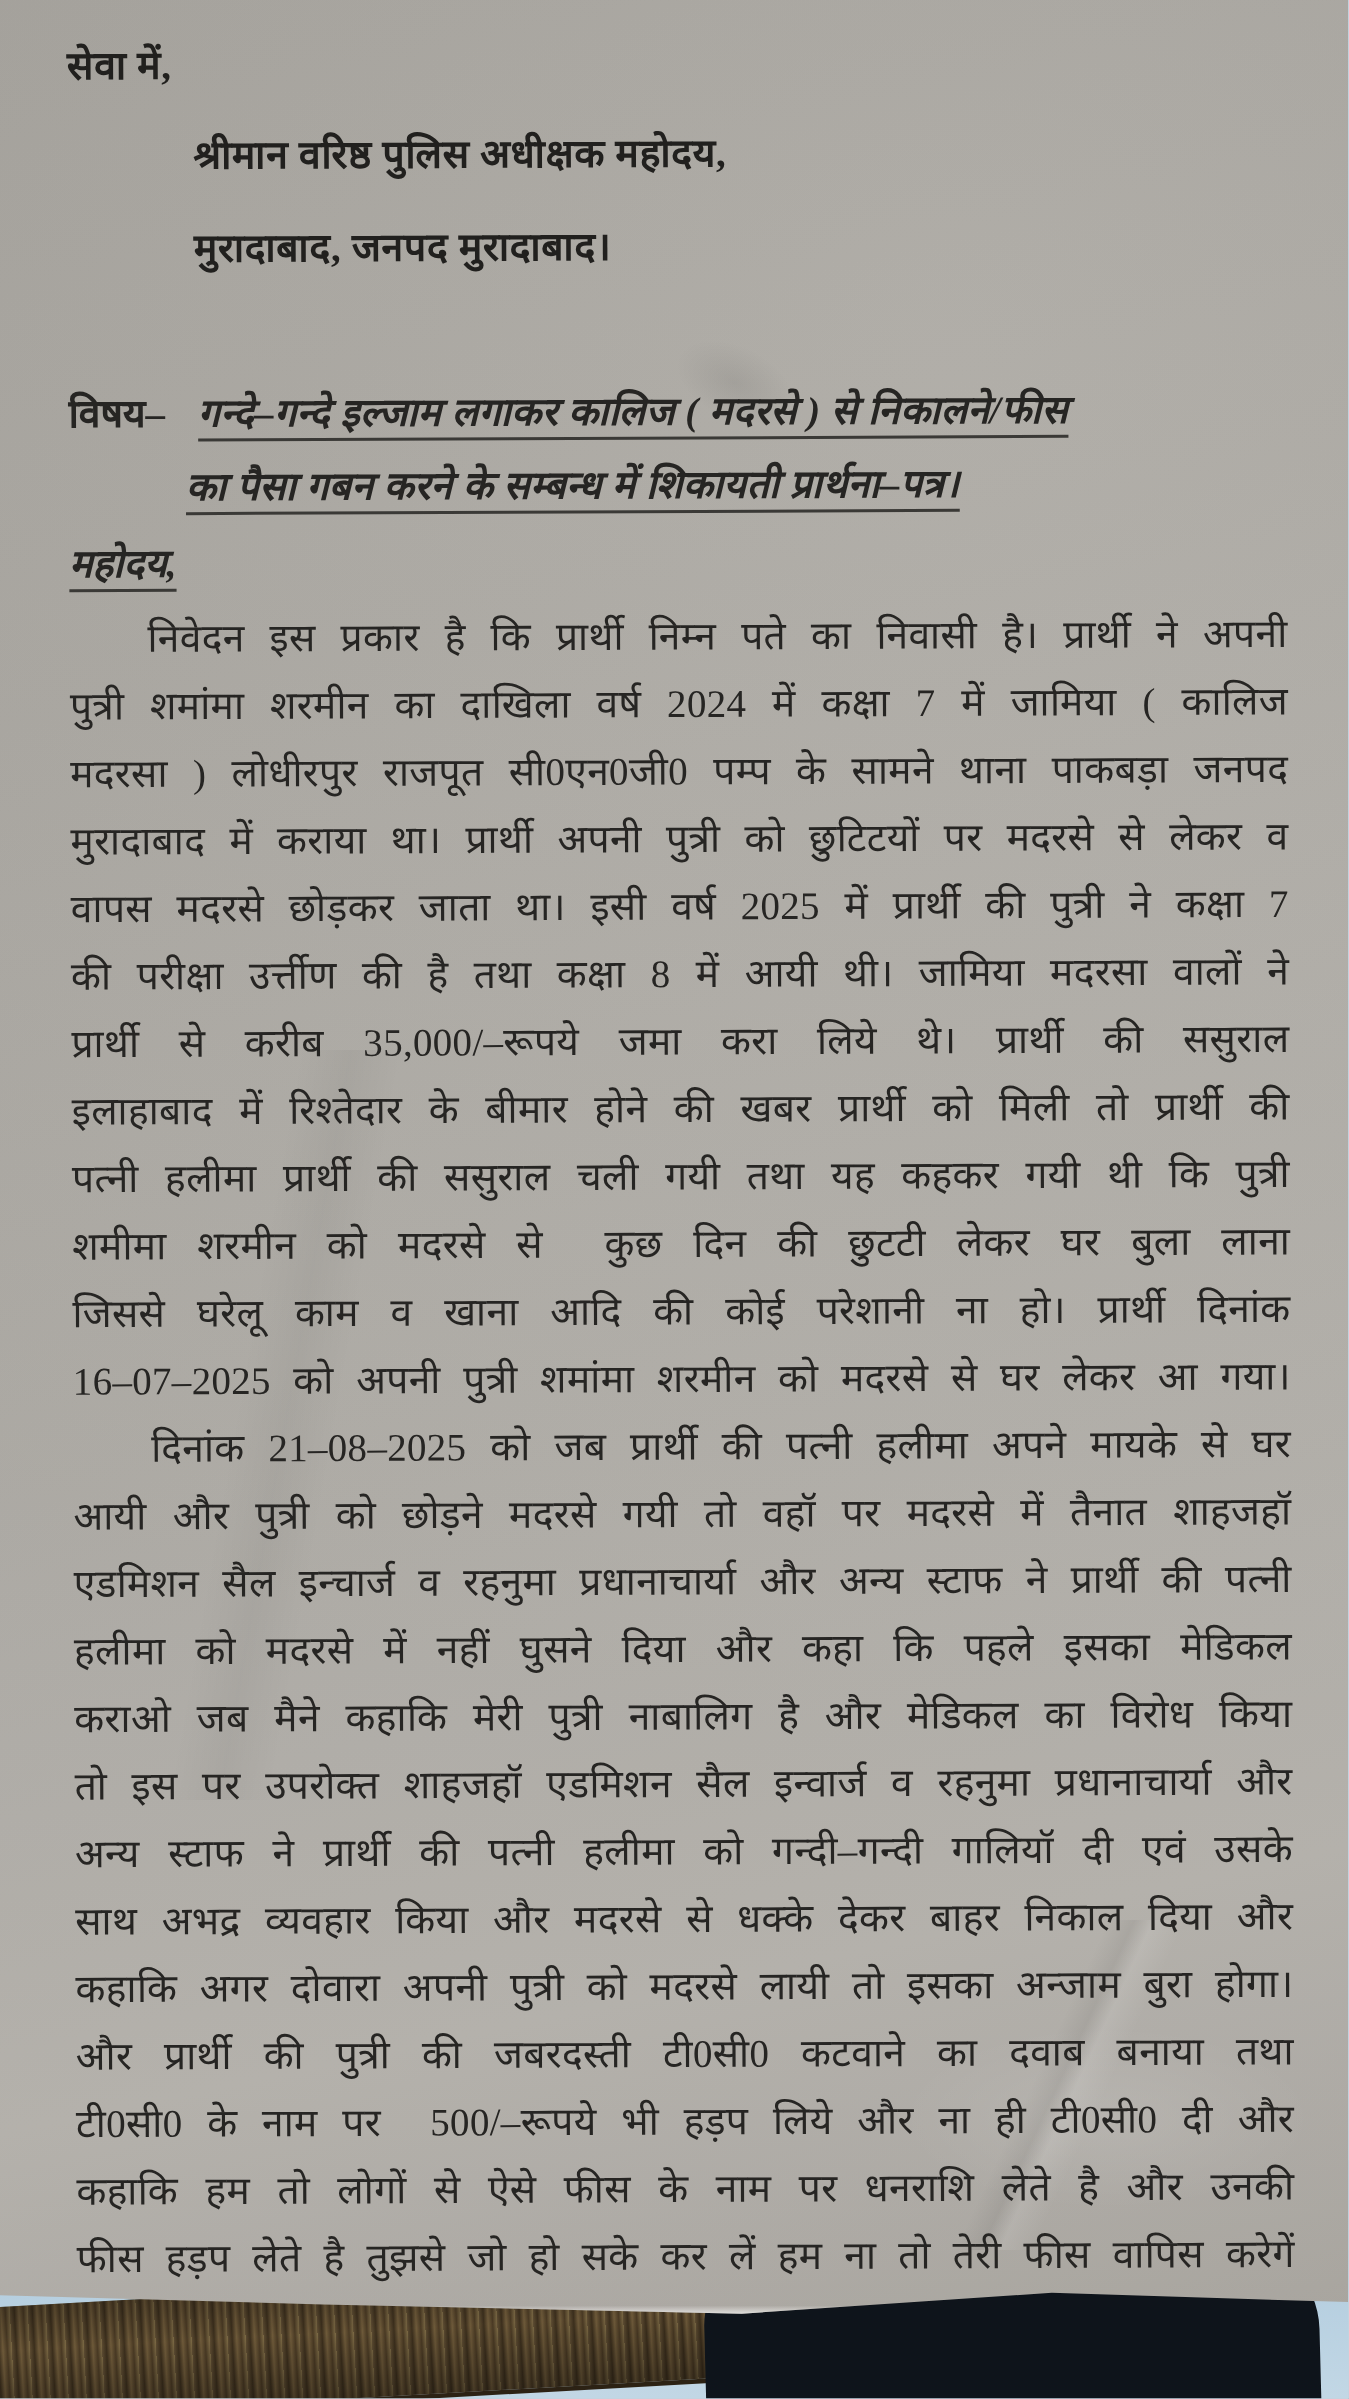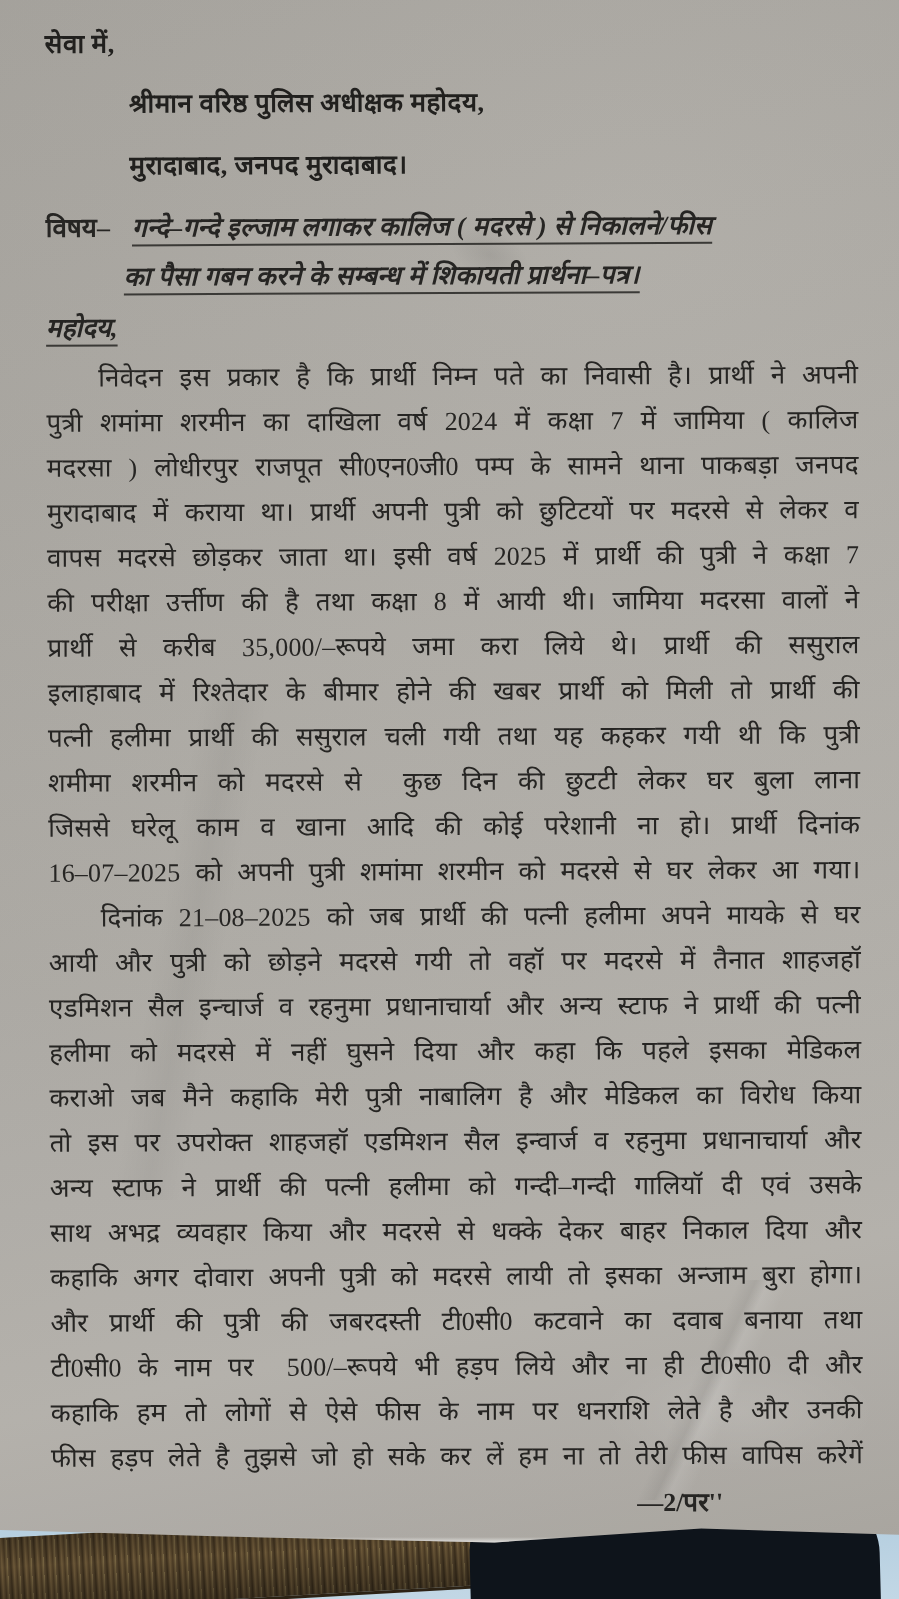--- a/index.html
+++ b/index.html
@@ -68,21 +68,21 @@
     position: absolute; left: 48px; top: 20px; width: 812px;
     transform: rotate(-0.25deg);
     color: #262523;
     font-size: 26px;
     line-height: 45px;
   }
   .hdr { font-weight: 600; color: #21201e; letter-spacing: .5px; }
   .salutation { margin: 0 0 15px 0; }
   .addressee { margin: 0 0 17px 84px; }
   .subject-row { display: flex; align-items: baseline; margin: 6px 0 0 0; }
-  .subject-label { font-weight: 600; flex: 0 0 auto; margin-right: 22px; }
+  .subject-label { font-weight: 600; flex: 0 0 auto; margin-right: 22px; margin-top: 48px; }
   .u {
     text-decoration: underline;
     text-decoration-thickness: 2px;
     text-underline-offset: 8px;
     text-decoration-color: #3a3936;
   }
   .subject-text { font-style: italic; font-weight: 700; letter-spacing: .3px; }
   .subject-cont { font-style: italic; font-weight: 700; margin: 4px 0 0 78px; letter-spacing: .3px; }
   .greeting { font-style: italic; font-weight: 700; margin: 6px 0 0 0; }
   .body-lines { margin-top: 5px; }

